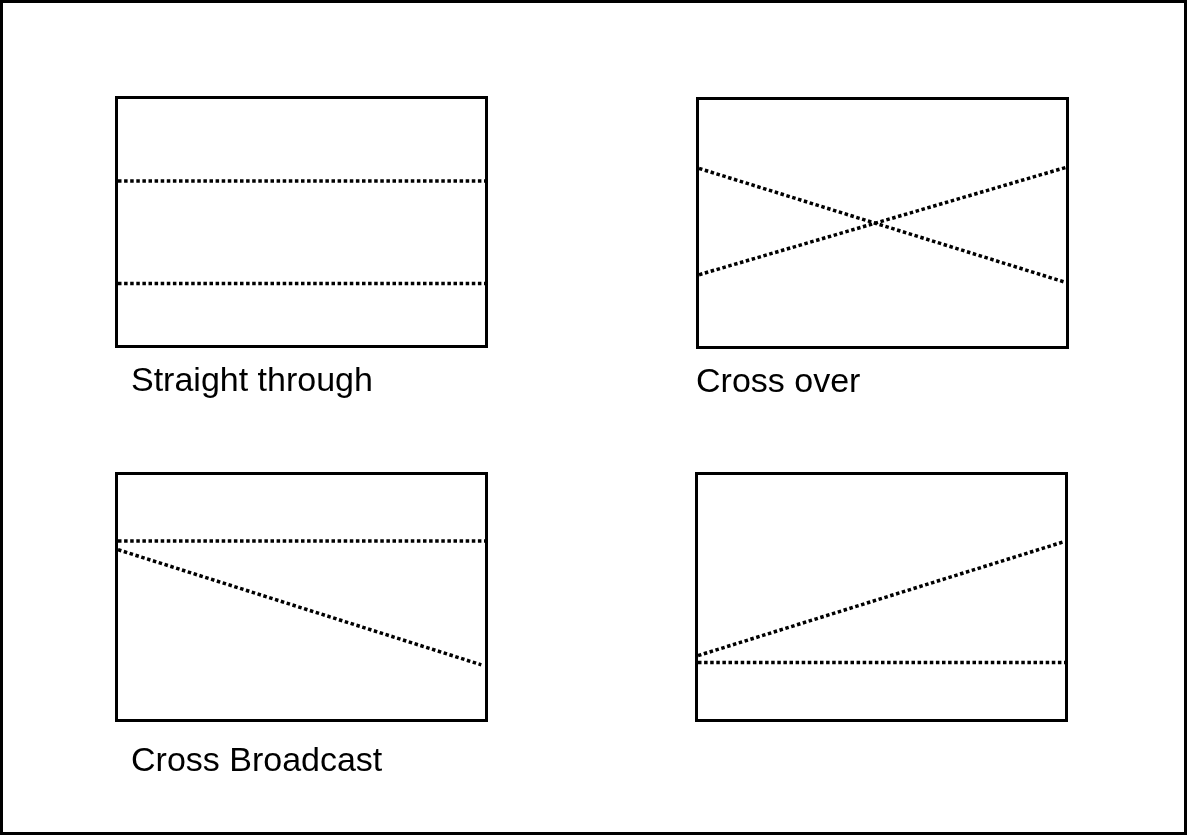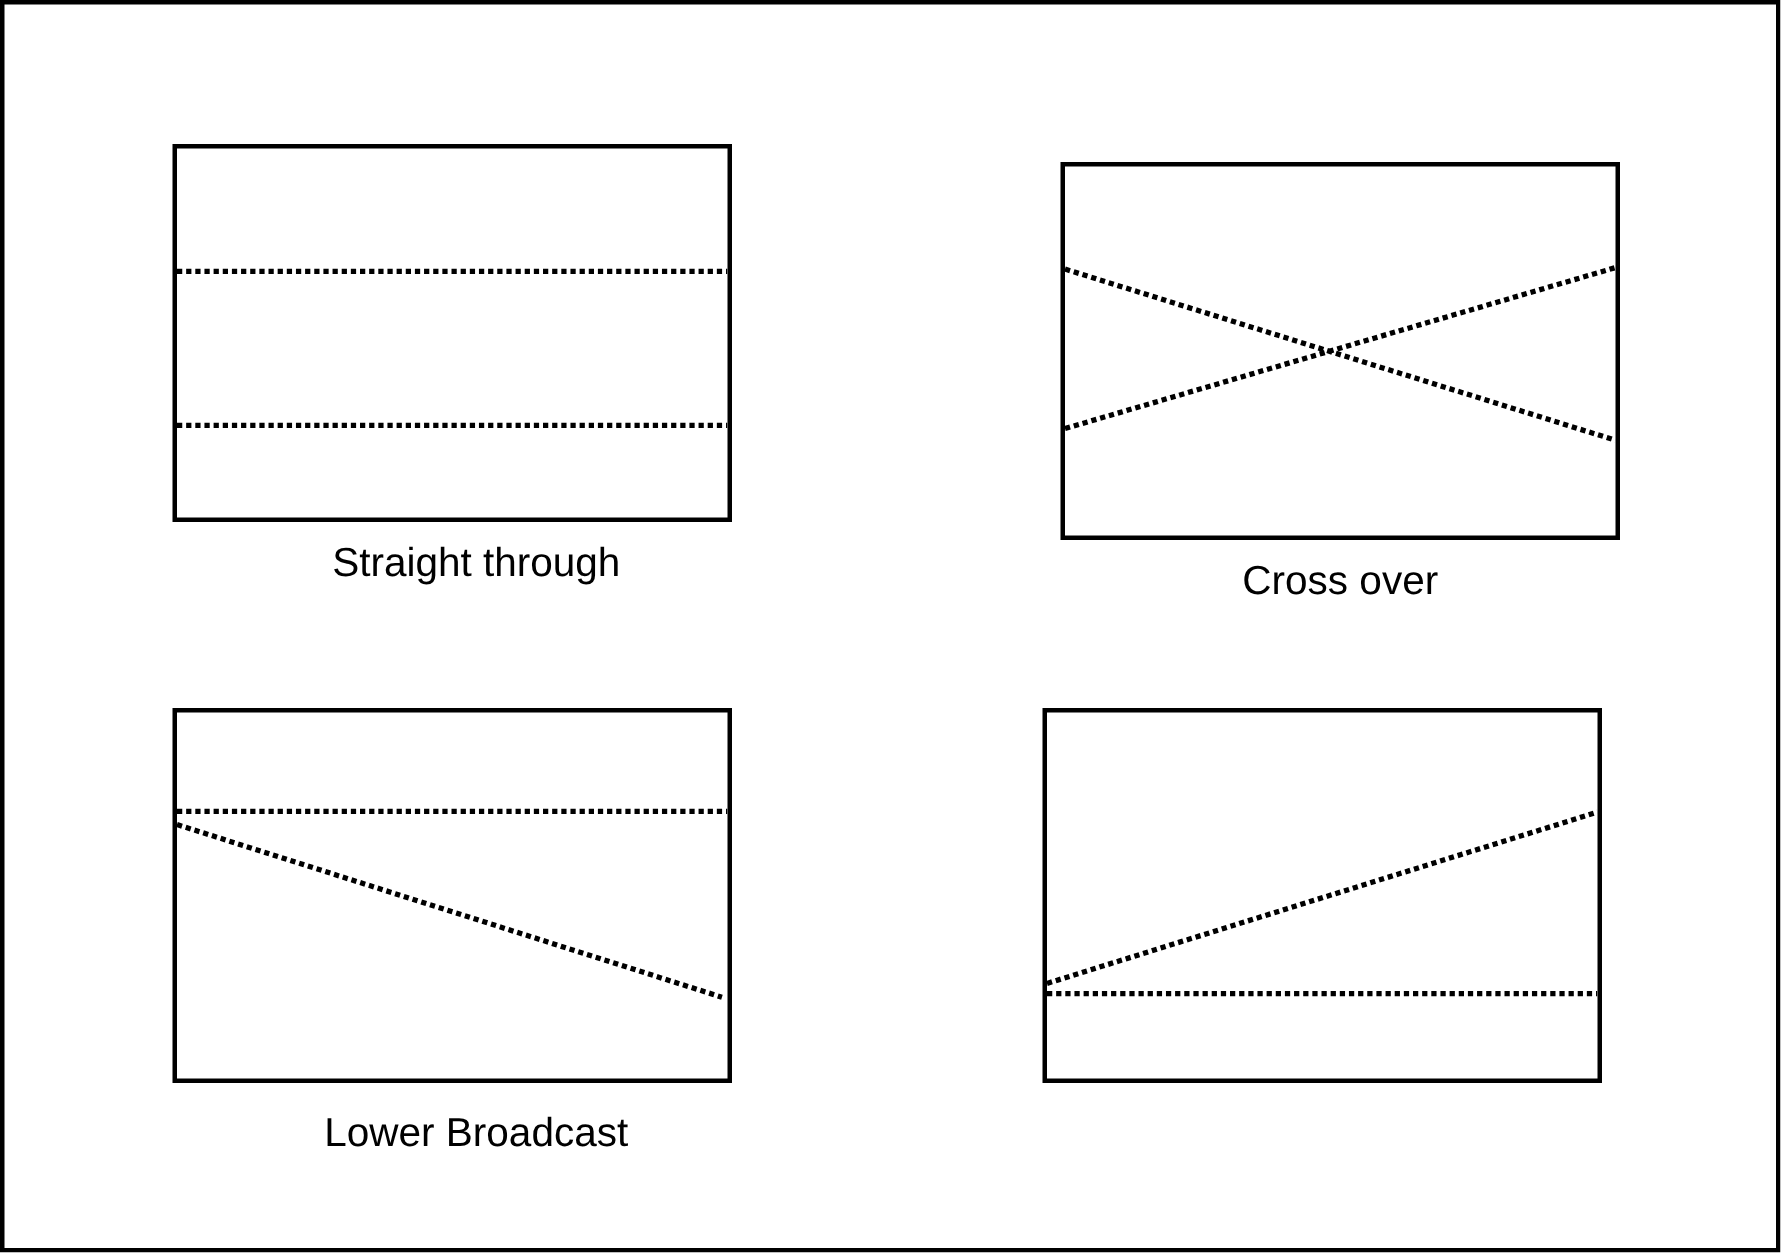--- a/index.html
+++ b/index.html
@@ -43,22 +43,21 @@
 
   .box svg {
     display: block;
     width: 100%;
     height: 100%;
   }
 
   .caption {
     display: block;
     width: 100%;
-    text-align: center;
-    font-size: 27px;
+    font-size: 34px;
     line-height: 1.15;
     color: #000;
     white-space: nowrap;
   }
   .caption-row1 { margin-top: 12px; }
   .caption-row2 { margin-top: 18px; }
   .caption-shift { transform: translateX(16px); }
 </style>
 </head>
 <body>
@@ -68,38 +67,38 @@
   <figure class="panel panel-tl" style="margin:0">
     <div class="box box-row1">
       <svg xmlns="http://www.w3.org/2000/svg" viewBox="0 0 367 246">
           <line x1="0.0" y1="81.9" x2="367.0" y2="81.9" stroke="#000000" stroke-width="3.5" stroke-dasharray="3.5 2.6"></line>
           <line x1="0.0" y1="184.5" x2="367.0" y2="184.5" stroke="#000000" stroke-width="3.5" stroke-dasharray="3.5 2.6"></line>
         </svg>
     </div>
     <figcaption class="caption caption-row1 caption-shift">Straight through</figcaption>
   </figure>
 
-  <figure class="panel panel-tr" style="margin:12px">
+  <figure class="panel panel-tr" style="margin:1px">
     <div class="box box-row1">
       <svg xmlns="http://www.w3.org/2000/svg" viewBox="0 0 367 246">
           <line x1="0.0" y1="68.4" x2="367.0" y2="182.5" stroke="#000000" stroke-width="3.5" stroke-dasharray="3.5 2.6"></line>
           <line x1="0.0" y1="174.7" x2="367.0" y2="67.4" stroke="#000000" stroke-width="3.5" stroke-dasharray="3.5 2.6"></line>
         </svg>
     </div>
     <figcaption class="caption caption-row1">Cross over</figcaption>
   </figure>
 
   <figure class="panel panel-bl" style="margin:0">
     <div class="box box-row2">
       <svg xmlns="http://www.w3.org/2000/svg" viewBox="0 0 367 244">
           <line x1="0.0" y1="65.9" x2="367.0" y2="65.9" stroke="#000000" stroke-width="3.5" stroke-dasharray="3.5 2.6"></line>
           <line x1="0.0" y1="74.7" x2="363.3" y2="189.8" stroke="#000000" stroke-width="3.5" stroke-dasharray="3.5 2.6"></line>
         </svg>
     </div>
-    <figcaption class="caption caption-row2 caption-shift">Lower Broadcast</figcaption>
+    <figcaption class="caption caption-row2 caption-shift">Cross Broadcast</figcaption>
   </figure>
 
   <figure class="panel panel-br" style="margin:0">
     <div class="box box-row2">
       <svg xmlns="http://www.w3.org/2000/svg" viewBox="0 0 367 244">
           <line x1="0.0" y1="180.6" x2="367.0" y2="66.4" stroke="#000000" stroke-width="3.5" stroke-dasharray="3.5 2.6"></line>
           <line x1="0.0" y1="187.4" x2="367.0" y2="187.4" stroke="#000000" stroke-width="3.5" stroke-dasharray="3.5 2.6"></line>
         </svg>
     </div>
   </figure>

